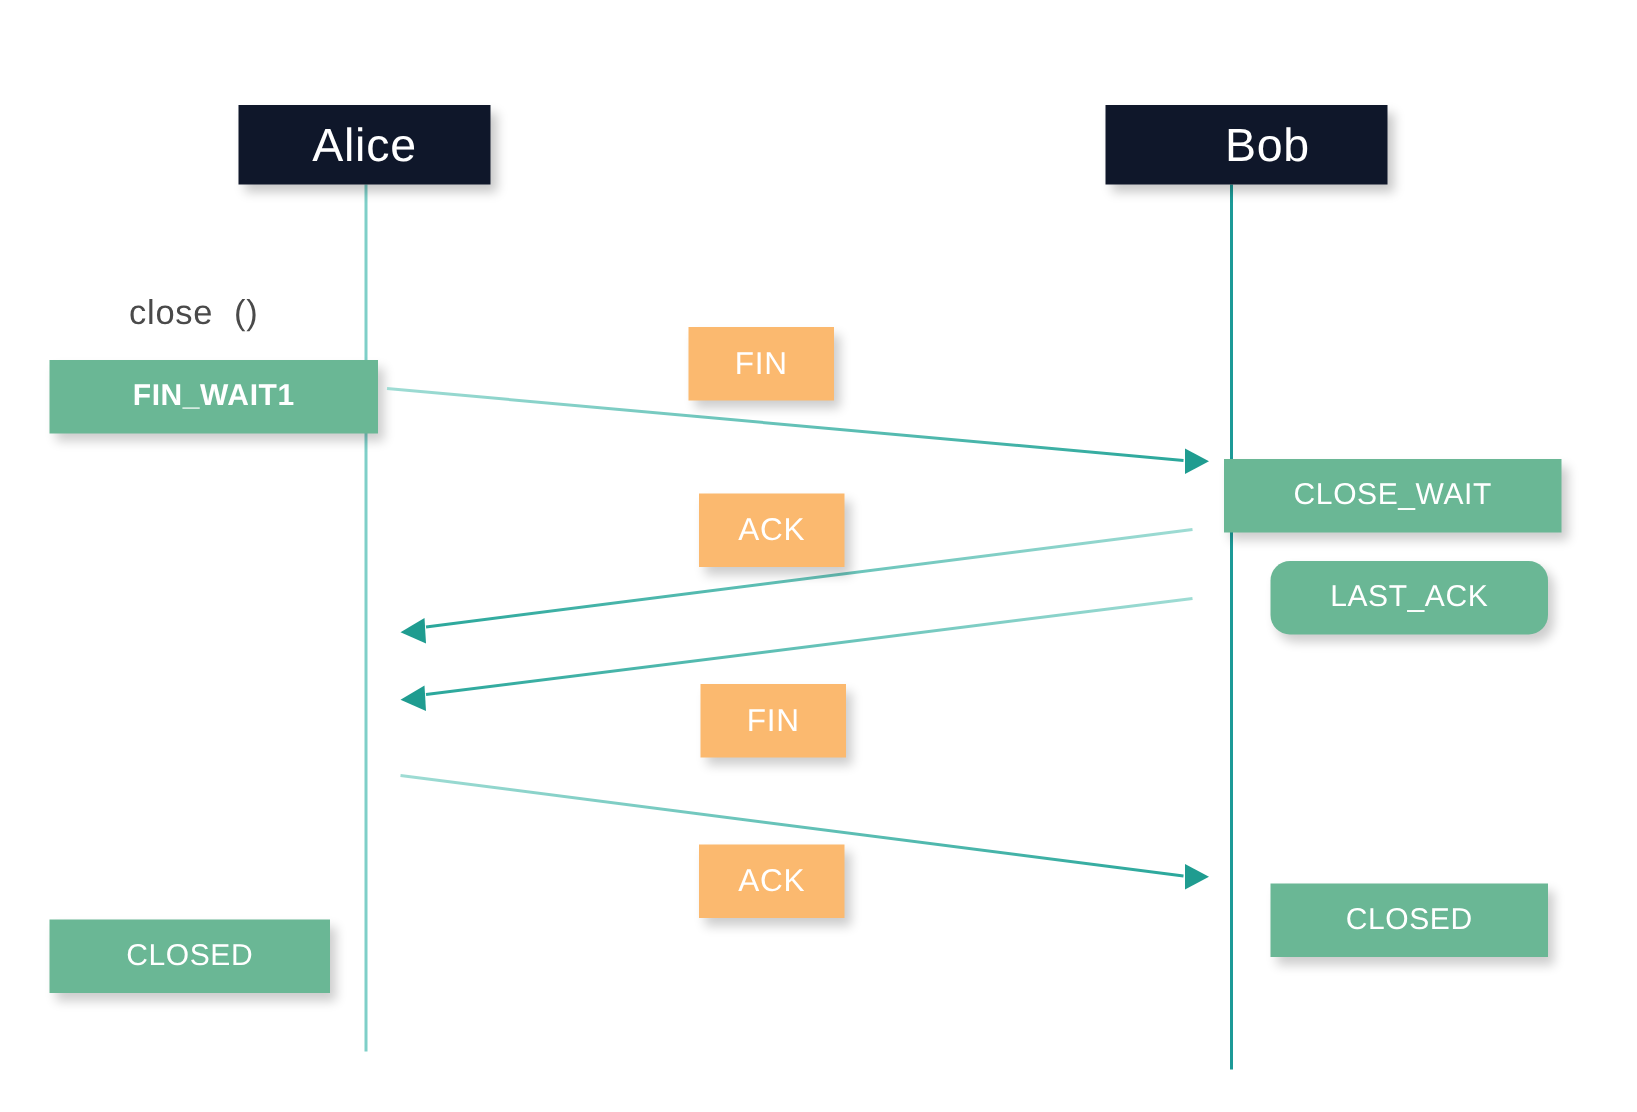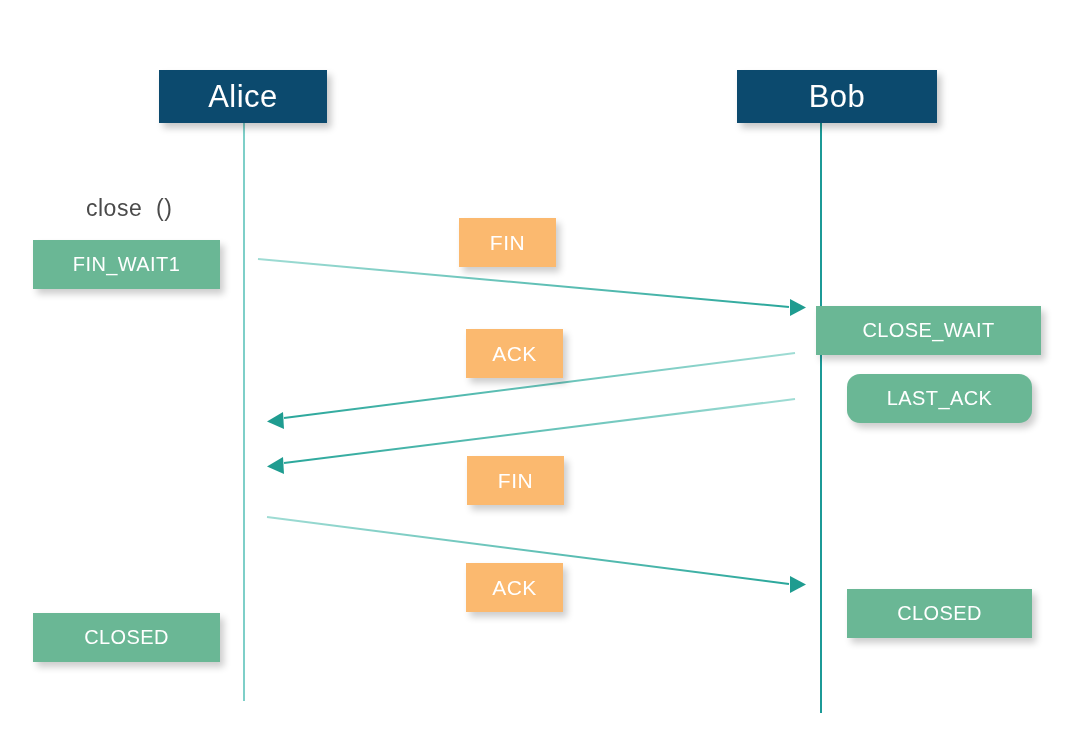--- a/index.html
+++ b/index.html
@@ -37,55 +37,56 @@
     height: 590px;
     background: #1c9a97;
   }
 
   
   .participant {
     position: absolute;
     display: flex;
     align-items: center;
     justify-content: center;
-    background: #0c4a6e;
+    background: #0f172a;
     color: #ffffff;
     font-size: 31px;
     font-weight: 400;
     letter-spacing: 0.5px;
     box-shadow: 4px 5px 7px rgba(0,0,0,0.22);
   }
   #participant-alice {
     left: 159px;
     top: 70px;
     width: 168px;
     height: 53px;
   }
   #participant-bob {
     left: 737px;
     top: 70px;
-    width: 200px;
+    width: 160px;
     height: 53px;
+    padding-left: 28px;
   }
 
   
   .state-box {
     position: absolute;
     display: flex;
     align-items: center;
     justify-content: center;
     background: #6ab795;
     color: #ffffff;
     font-size: 20px;
     font-weight: 400;
     letter-spacing: 0.4px;
     box-shadow: 4px 5px 7px rgba(0,0,0,0.20);
   }
 
-  #state-fin-wait1   { left: 33px;  top: 240px; width: 187px; height: 49px; }
+  #state-fin-wait1   { left: 33px;  top: 240px; width: 219px; height: 49px; font-weight: bold; }
   #state-fin-wait-2  { left: 23px;  top: 399px; width: 197px; height: 49px; }
   #state-time-wait   { left: 29px;  top: 470px; width: 191px; height: 49px; }
   #state-closed-alice{ left: 33px;  top: 613px; width: 187px; height: 49px; }
 
   #state-close-wait  { left: 816px; top: 306px; width: 225px; height: 49px; }
   #state-last-ack    { left: 847px; top: 374px; width: 185px; height: 49px; border-radius: 13px; }
   #state-closed-bob  { left: 847px; top: 589px; width: 185px; height: 49px; }
 
   
   #close-call {

